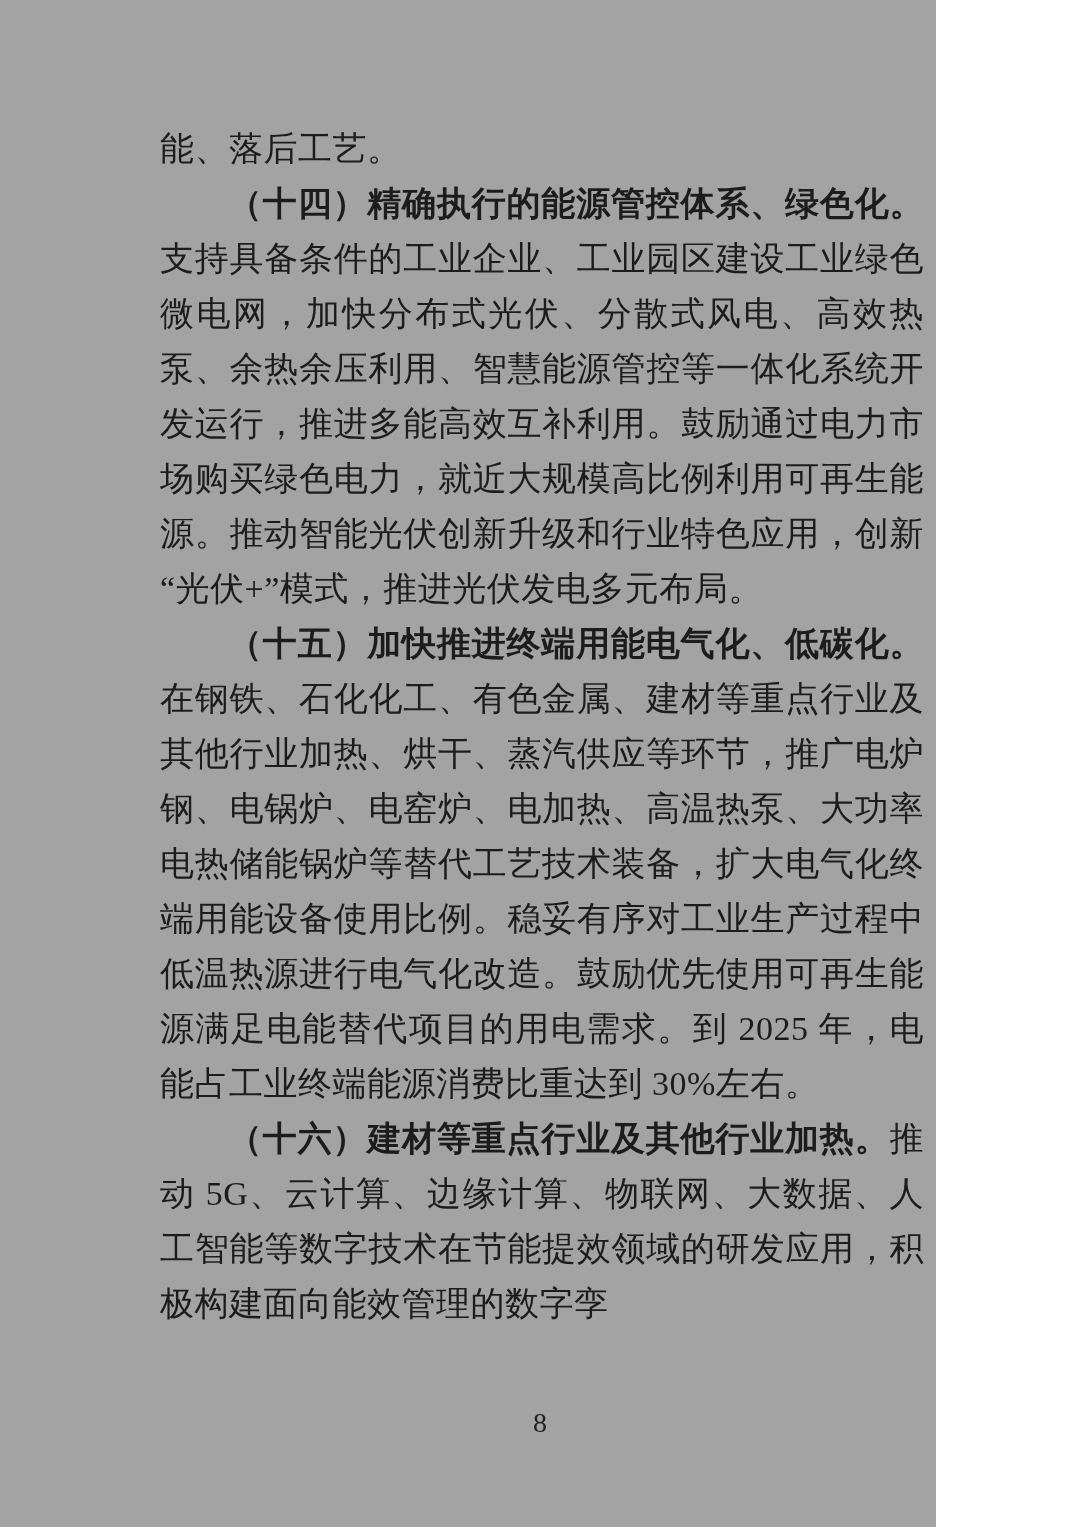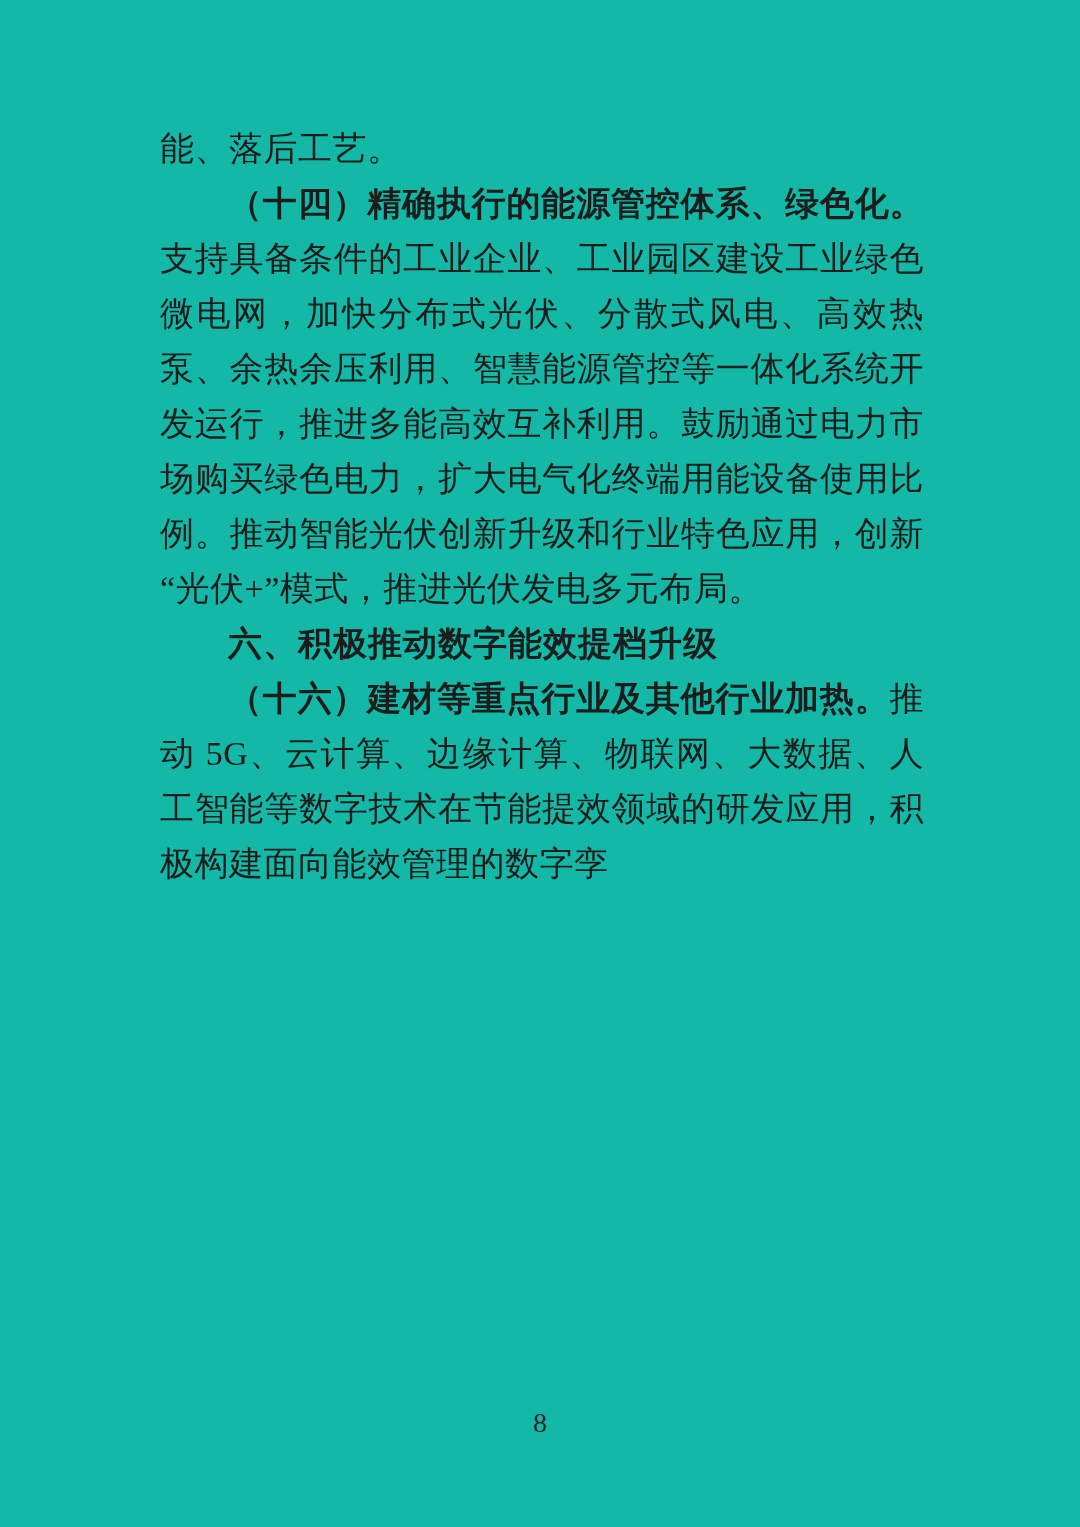--- a/index.html
+++ b/index.html
@@ -5,23 +5,23 @@
   html, body {
     margin: 0;
     padding: 0;
     width: 1080px;
     height: 1527px;
     background: #ffffff;
     overflow: hidden;
   }
   .page {
     position: relative;
-    width: 1080px;
+    width: 936px;
     height: 1527px;
-    background: #14b8a6;
+    background: #a3a3a3;
     font-family: "Liberation Serif", "DejaVu Serif", serif;
     color: #1c1c1c;
   }
   .content {
     position: absolute;
     left: 160px;
     top: 121px;
     width: 764px;
     font-size: 34px;
     line-height: 55px;
@@ -57,24 +57,24 @@
   }
 </style>
 </head>
 <body>
 
 <div class="page">
   <div class="content">
 
     <p class="para no-indent"><span>能、落后工艺。</span></p>
 
-    <p class="para"><span class="lead">（十四）精确执行的能源管控体系、绿色化。</span><span>支持具备条件的工业企业、工业园区建设工业绿色微电网，加快分布式光伏、分散式风电、高效热泵、余热余压利用、智慧能源管控等一体化系统开发运行，推进多能高效互补利用。鼓励通过电力市场购买绿色电力，扩大电气化终端用能设备使用比例。推动智能光伏创新升级和行业特色应用，创新“光伏+”模式，推进光伏发电多元布局。</span></p>
+    <p class="para"><span class="lead">（十四）精确执行的能源管控体系、绿色化。</span><span>支持具备条件的工业企业、工业园区建设工业绿色微电网，加快分布式光伏、分散式风电、高效热泵、余热余压利用、智慧能源管控等一体化系统开发运行，推进多能高效互补利用。鼓励通过电力市场购买绿色电力，就近大规模高比例利用可再生能源。推动智能光伏创新升级和行业特色应用，创新“光伏+”模式，推进光伏发电多元布局。</span></p>
 
+    <p class="para"><span class="lead">（十五）加快推进终端用能电气化、低碳化。</span><span>在钢铁、石化化工、有色金属、建材等重点行业及其他行业加热、烘干、蒸汽供应等环节，推广电炉钢、电锅炉、电窑炉、电加热、高温热泵、大功率电热储能锅炉等替代工艺技术装备，扩大电气化终端用能设备使用比例。稳妥有序对工业生产过程中低温热源进行电气化改造。鼓励优先使用可再生能源满足电能替代项目的用电需求。到 2025 年，电能占工业终端能源消费比重达到 30%左右。</span></p>
 
-    <p class="para section-heading"><span>六、积极推动数字能效提档升级</span></p>
 
 
     <p class="para"><span class="lead">（十六）建材等重点行业及其他行业加热。</span><span>推动 5G、云计算、边缘计算、物联网、大数据、人工智能等数字技术在节能提效领域的研发应用，积极构建面向能效管理的数字孪</span></p>
 
   </div>
 
   <div class="footer"><span>8</span></div>
 </div>
 
 </body></html>

